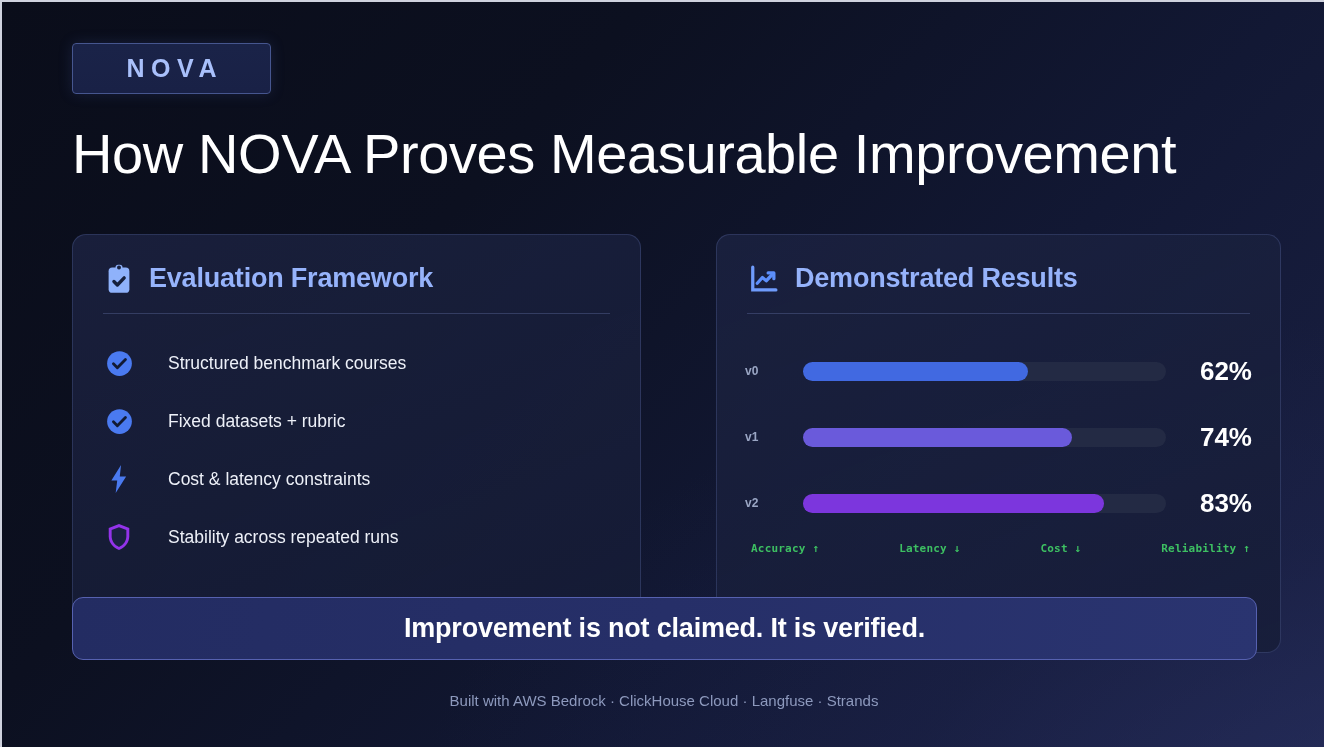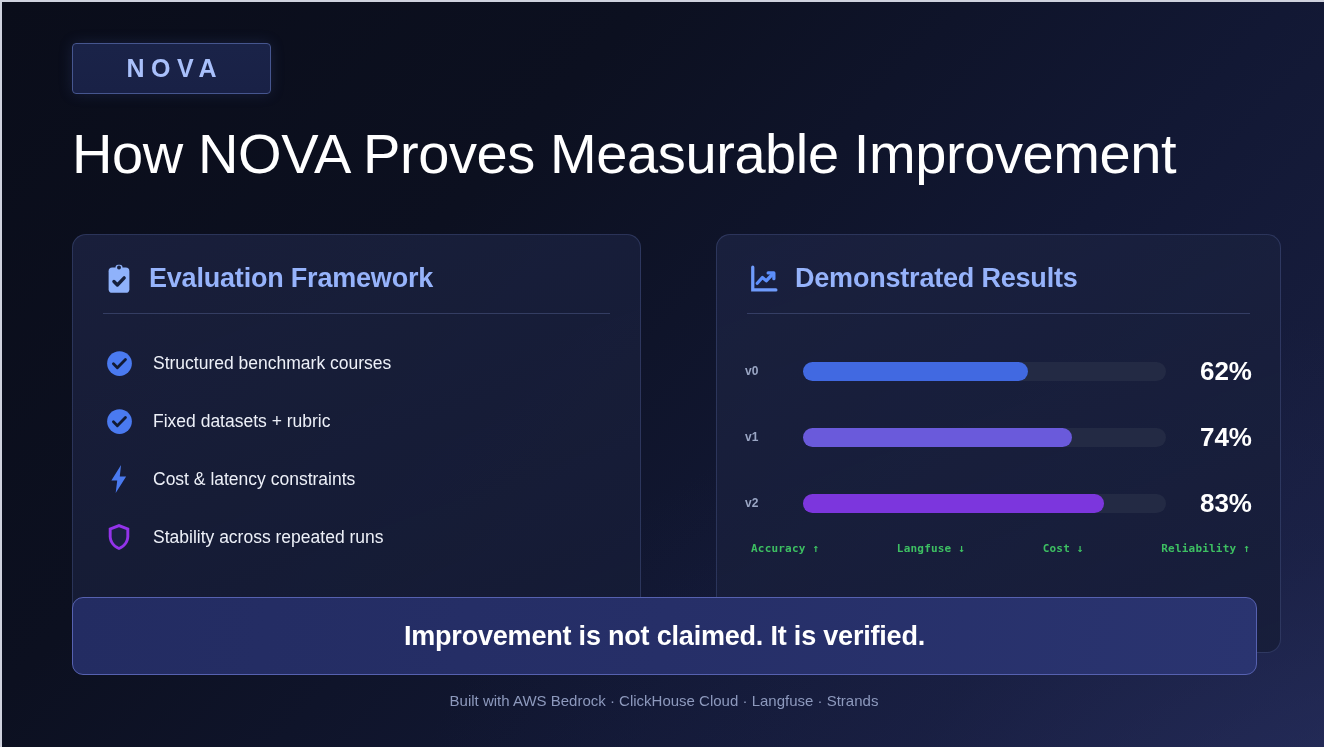--- a/index.html
+++ b/index.html
@@ -92,21 +92,21 @@
     background: rgba(118,136,196,0.30);
   }
 
   .icon-svg { display: block; }
 
   
   .feature-list { padding: 20px 32px 0 32px; }
   .feature-row {
     display: flex;
     align-items: center;
-    gap: 20px;
+    gap: 35px;
     height: 58px;
   }
   .feature-icon {
     width: 28px;
     display: flex;
     justify-content: center;
     align-items: center;
     flex: none;
   }
   .feature-label {
@@ -162,21 +162,21 @@
     font-weight: bold;
     letter-spacing: 0.2px;
   }
 
   
   .banner {
     position: absolute;
     left: 70px;
     top: 595px;
     width: 1185px;
-    height: 78px;
+    height: 63px;
     border-radius: 11px;
     background: linear-gradient(100deg, #232c62 0%, #262f68 50%, #2a3470 100%);
     border: 1px solid #5661b0;
     display: flex;
     align-items: center;
     justify-content: center;
   }
   .banner-text {
     color: #ffffff;
     font-size: 27px;
@@ -300,21 +300,21 @@
         <div class="bar-track">
           <div class="bar-fill" style="width:83%; background:#7c36dd;"></div>
         </div>
         <span class="bar-pct">83%</span>
       </div>
 
     </div>
 
     <div class="metrics">
       <span class="metric">Accuracy ↑</span>
-      <span class="metric">Langfuse ↓</span>
+      <span class="metric">Latency ↓</span>
       <span class="metric">Cost ↓</span>
       <span class="metric">Reliability ↑</span>
     </div>
   </div>
 
   <div class="banner">
     <span class="banner-text">Improvement is not claimed. It is verified.</span>
   </div>
 
   <div class="footer">Built with AWS Bedrock · ClickHouse Cloud · Langfuse · Strands</div>

